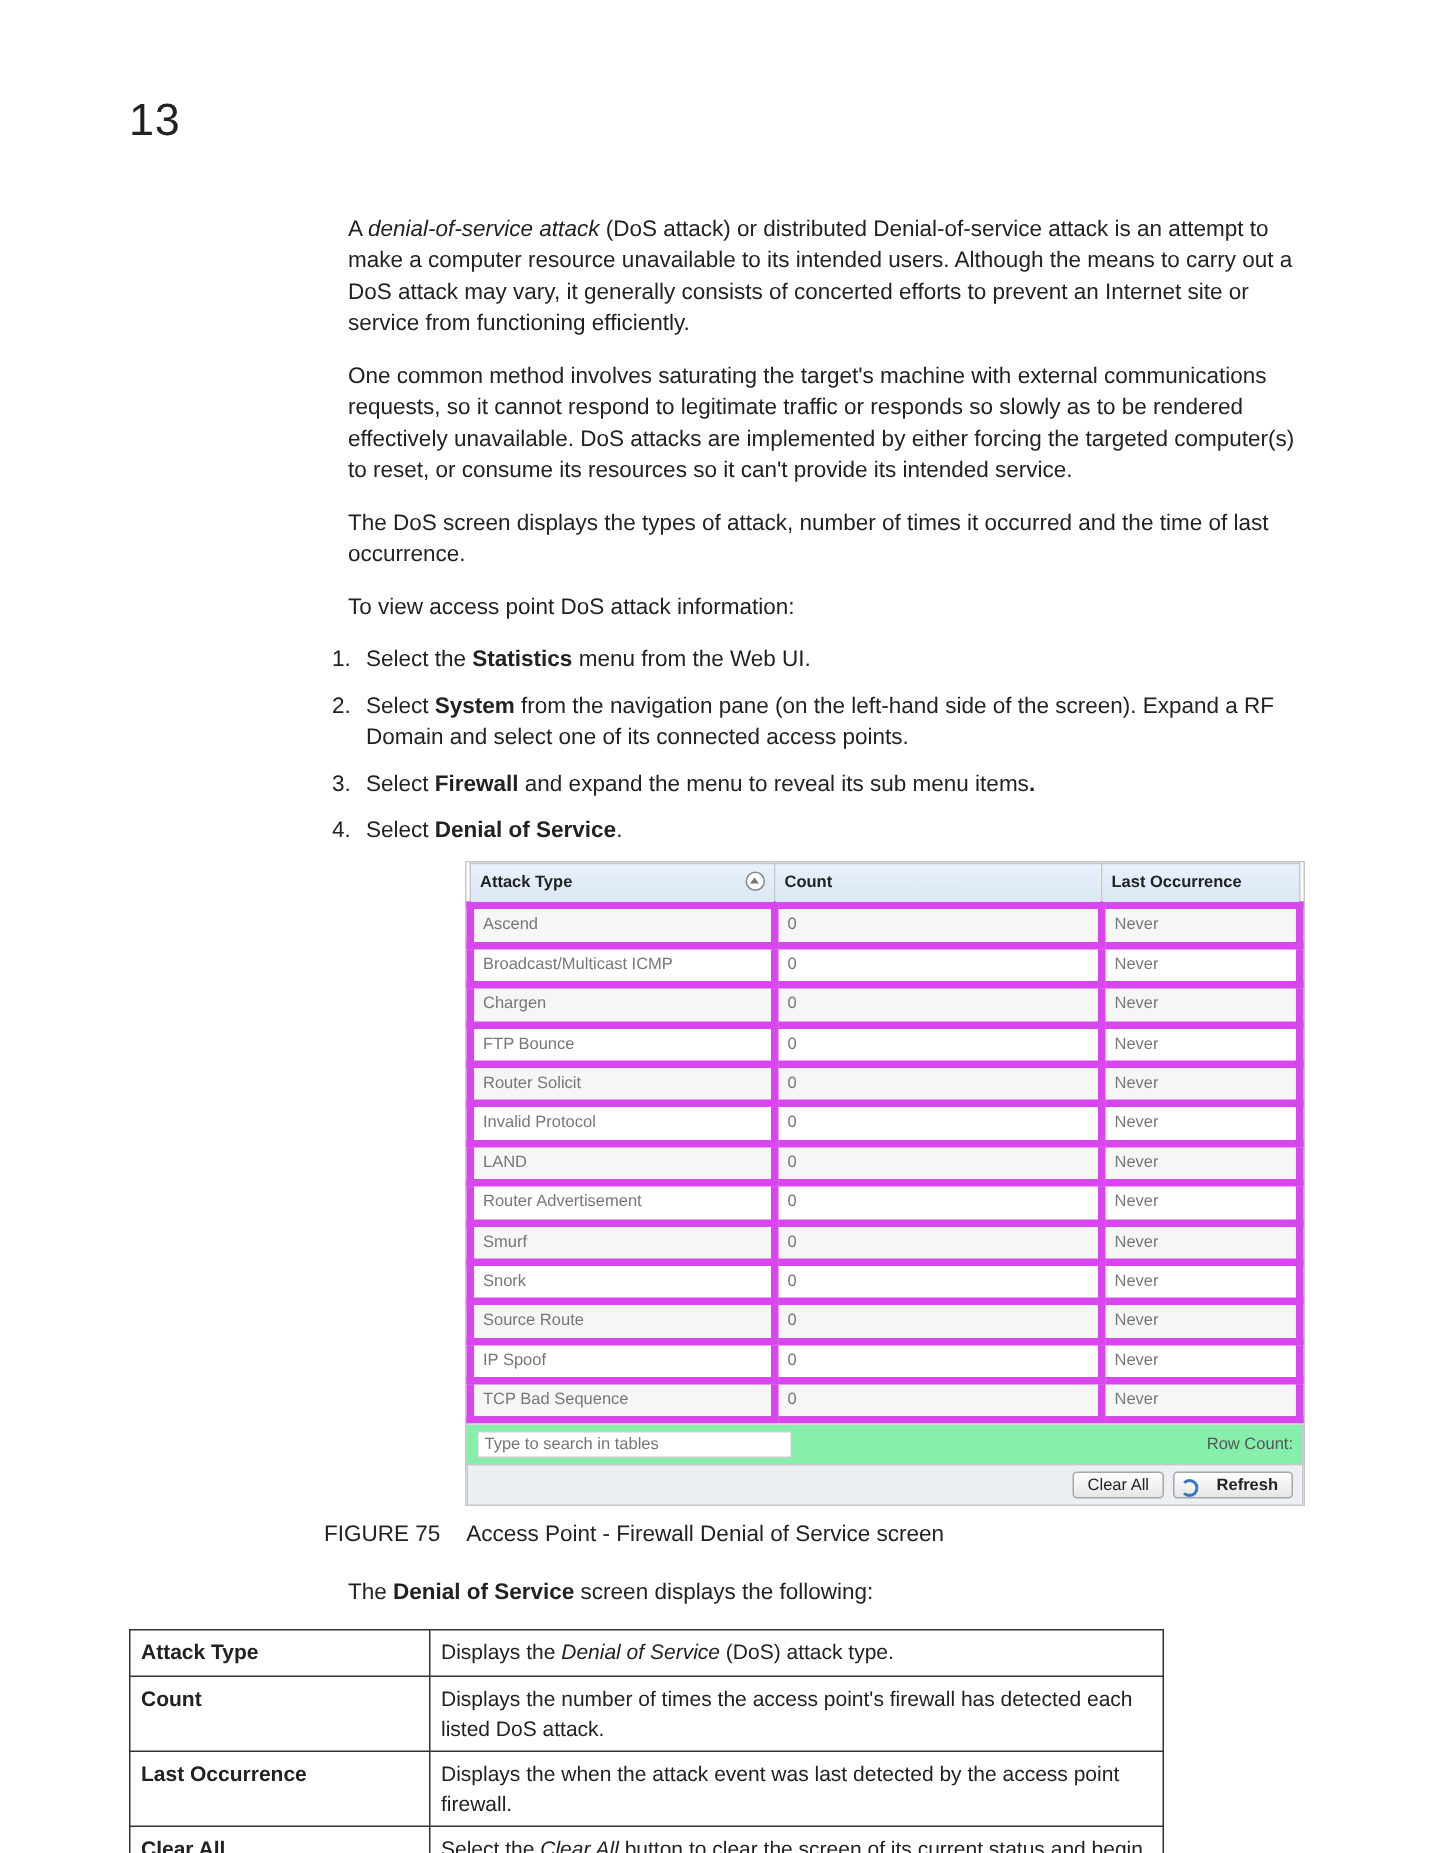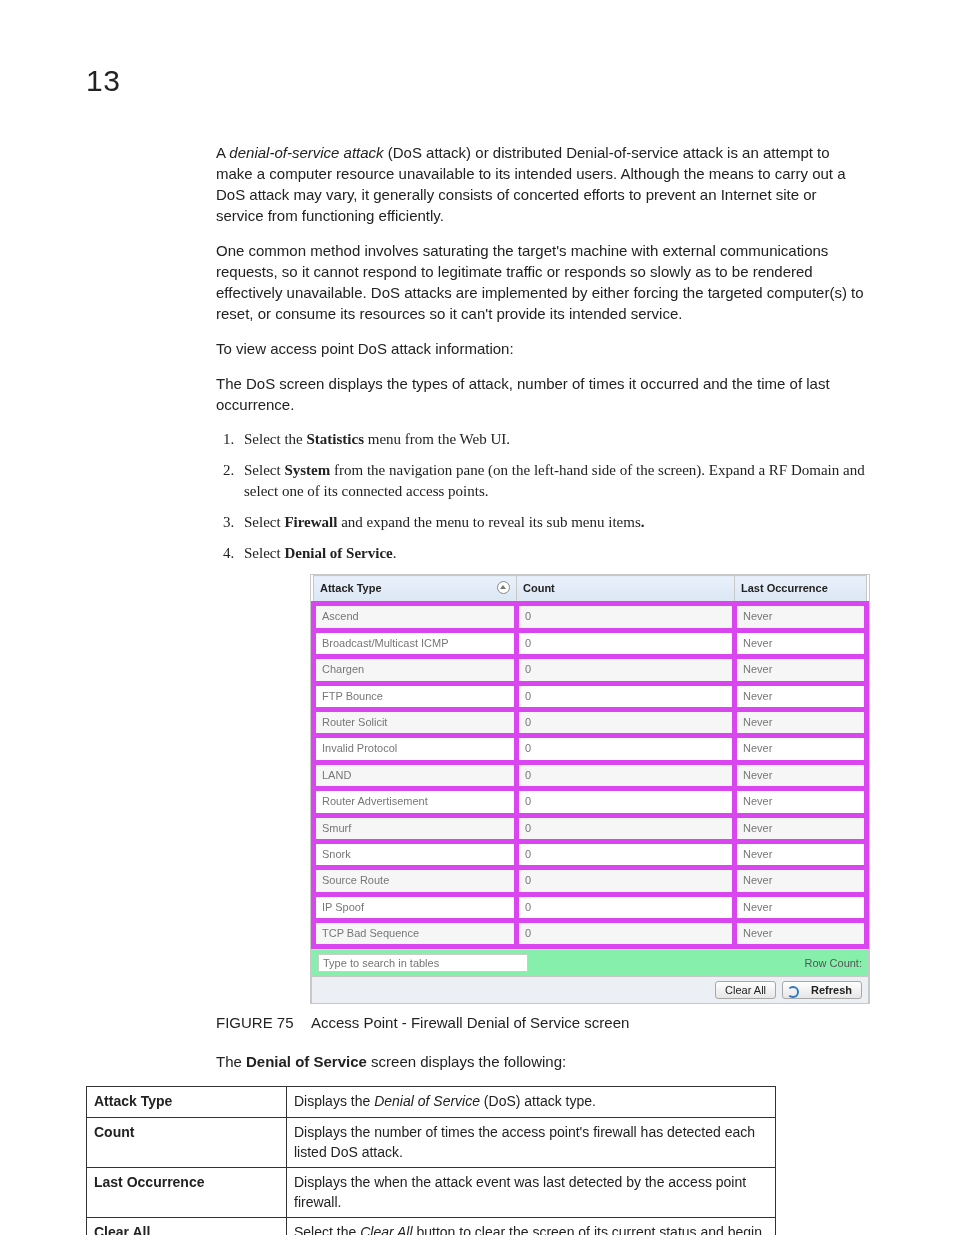--- a/index.html
+++ b/index.html
@@ -22,32 +22,31 @@
     font-family: Arial, Helvetica, sans-serif;
     font-size: 30px;
     font-weight: 400;
     margin: 10px 0 40px 0;
     letter-spacing: 0.5px;
   }
   .body-text {
     margin-left: 130px;
   }
   .body-text p {
-    margin: 0 0 14px 0;
+    margin: 0 0 14px 16px;
   }
   .italic { font-style: italic; }
   .bold { font-weight: bold; }
   ol.steps {
     margin: 0 0 10px 0;
     padding-left: 22px;
   }
   ol.steps li {
     margin-bottom: 10px;
     padding-left: 6px;
-    font-family: Liberation Serif, serif;
   }
   .screenshot-wrap {
     margin: 8px 0 6px 94px;
   }
   .screenshot {
     width: 558px;
     border: 1px solid #c8c8c8;
     border-bottom: none;
     font-family: Arial, Helvetica, sans-serif;
   }
@@ -188,22 +187,22 @@
 
 <div class="page">
 
   <div class="page-number">13</div>
 
   <div class="body-text">
     <p>
       <span>A </span><span class="italic">denial-of-service attack</span><span> (DoS attack) or distributed Denial-of-service attack is an attempt to make a computer resource unavailable to its intended users. Although the means to carry out a DoS attack may vary, it generally consists of concerted efforts to prevent an Internet site or service from functioning efficiently.</span>
     </p>
     <p>One common method involves saturating the target's machine with external communications requests, so it cannot respond to legitimate traffic or responds so slowly as to be rendered effectively unavailable. DoS attacks are implemented by either forcing the targeted computer(s) to reset, or consume its resources so it can't provide its intended service.</p>
+    <p>The DoS screen displays the types of attack, number of times it occurred and the time of last occurrence.</p>
     <p>To view access point DoS attack information:</p>
-    <p>The DoS screen displays the types of attack, number of times it occurred and the time of last occurrence.</p>
 
     <ol class="steps">
       <li>
         <span>Select the </span><span class="bold">Statistics</span><span> menu from the Web UI.</span>
       </li>
       <li>
         <span>Select </span><span class="bold">System</span><span> from the navigation pane (on the left-hand side of the screen). Expand a RF Domain and select one of its connected access points.</span>
       </li>
       <li>
         <span>Select </span><span class="bold">Firewall</span><span> and expand the menu to reveal its sub menu items</span><span class="bold">.</span>

